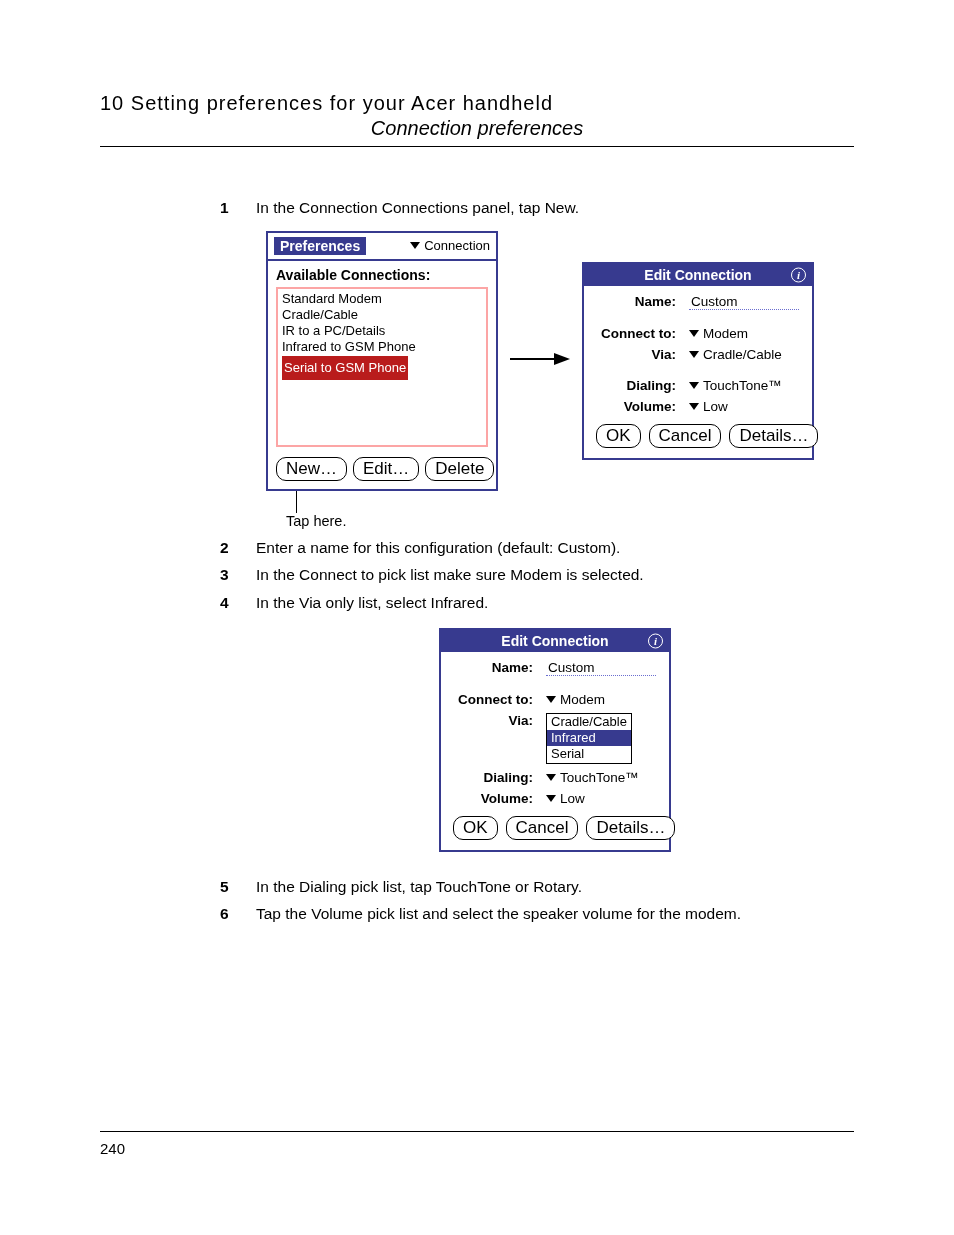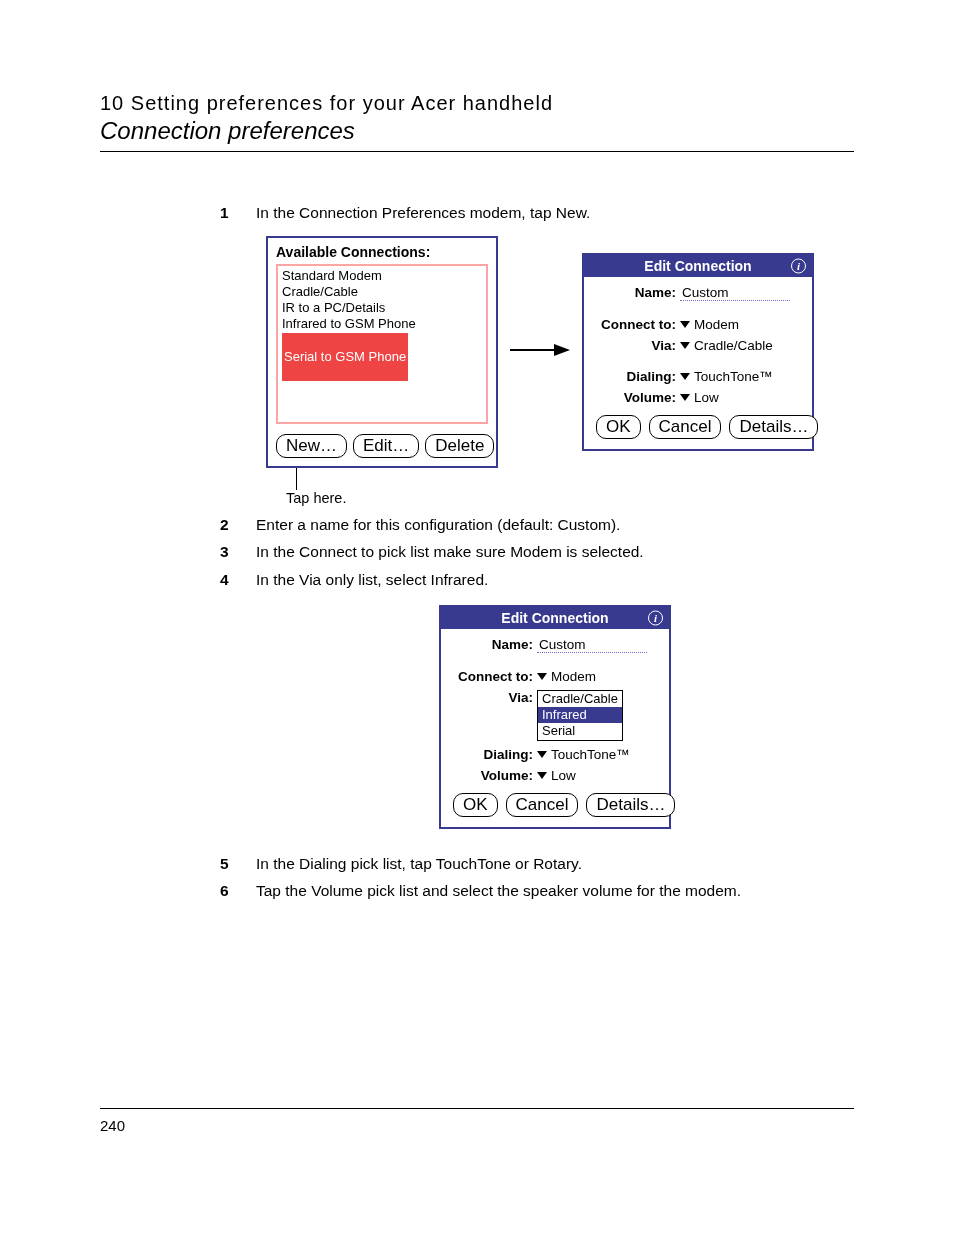--- a/index.html
+++ b/index.html
@@ -14,24 +14,25 @@
     padding: 92px 100px 60px 100px;
     position: relative;
   }
   .header-block { }
   .chapter-title {
     font-size: 20px;
     letter-spacing: 1px;
     font-weight: 500;
   }
   .section-subtitle {
-    font-size: 24px;
+    font-size: 20px;
     font-style: italic;
     font-weight: 400;
     margin-top: 2px;
+    text-align: center;
   }
   .hr-line {
     border: none;
     border-top: 1.5px solid #000;
     margin: 6px 0 50px 0;
   }
   .content-col { margin-left: 156px; }
   .h3 {
     font-size: 20px;
     font-weight: 500;
@@ -116,23 +117,23 @@
   .palm-body { padding: 6px 8px 10px 8px; }
   .sub-heading { font-weight: bold; font-size: 14px; margin-bottom: 4px; }
   .list-box {
     border: 2px solid #fca5a5;
     padding: 2px 4px;
     height: 160px;
     font-size: 13px;
     line-height: 1.25;
   }
   .list-item-hl {
-    background: #ef4444;
+    background: #b91c1c;
     color: #fff;
-    padding: 16px 2px;
+    padding: 4px 2px;
     display: inline-block;
     text-align: right;
   }
   .palm-btnrow {
     display: flex;
     gap: 6px;
     padding: 0 8px 8px 8px;
   }
   .palm-btn {
     border: 1.2px solid #000;
@@ -154,21 +155,21 @@
   .annot-label {
     position: absolute;
     left: 20px;
     top: calc(100% + 22px);
     font-size: 14.5px;
     font-weight: 500;
   }
 
   
   .ec-body { padding: 8px 10px 10px 10px; }
-  .ec-row { display: flex; align-items: center; margin-bottom: 6px; }
+  .ec-row { display: flex; align-items: center; margin-bottom: 6px; gap: 9px; }
   .ec-label { font-weight: bold; font-size: 13.5px; text-align: right; width: 86px; padding-right: 4px; }
   .ec-val { font-size: 13.5px; display: flex; align-items: center; gap: 4px; }
   .dotted-underline {
     border-bottom: 1.5px dotted #6a6ed0;
     min-width: 110px;
     padding: 0 2px;
     display: inline-block;
   }
   .ec-gap { height: 10px; }
   .ec-btnrow {
@@ -209,27 +210,34 @@
     <div class="chapter-title">10 Setting preferences for your Acer handheld</div>
     <div class="section-subtitle">Connection preferences</div>
   </div>
   <hr class="hr-line">
 
   <div class="content-col">
 
 
     <div class="step">
       <div class="step-num">1</div>
-      <div class="step-text">In the Connection Preferences modem, tap New.</div>
+      <div class="step-text">In the Connection Connections panel, tap New.</div>
     </div>
 
     <div class="screens-row">
 
       <div class="annot-wrap">
         <div class="palm-screen">
+          <div class="palm-titlebar">
+            <span class="palm-title-box">Preferences</span>
+            <span class="palm-menusel">
+              <span class="tri-down"></span>
+              <span>Connection</span>
+            </span>
+          </div>
           <div class="palm-body">
             <div class="sub-heading">Available Connections:</div>
             <div class="list-box">
               <div>Standard Modem</div>
               <div>Cradle/Cable</div>
               <div>IR to a PC/Details</div>
               <div>Infrared to GSM Phone</div>
               <div><span class="list-item-hl">Serial to GSM Phone</span></div>
             </div>
           </div>

